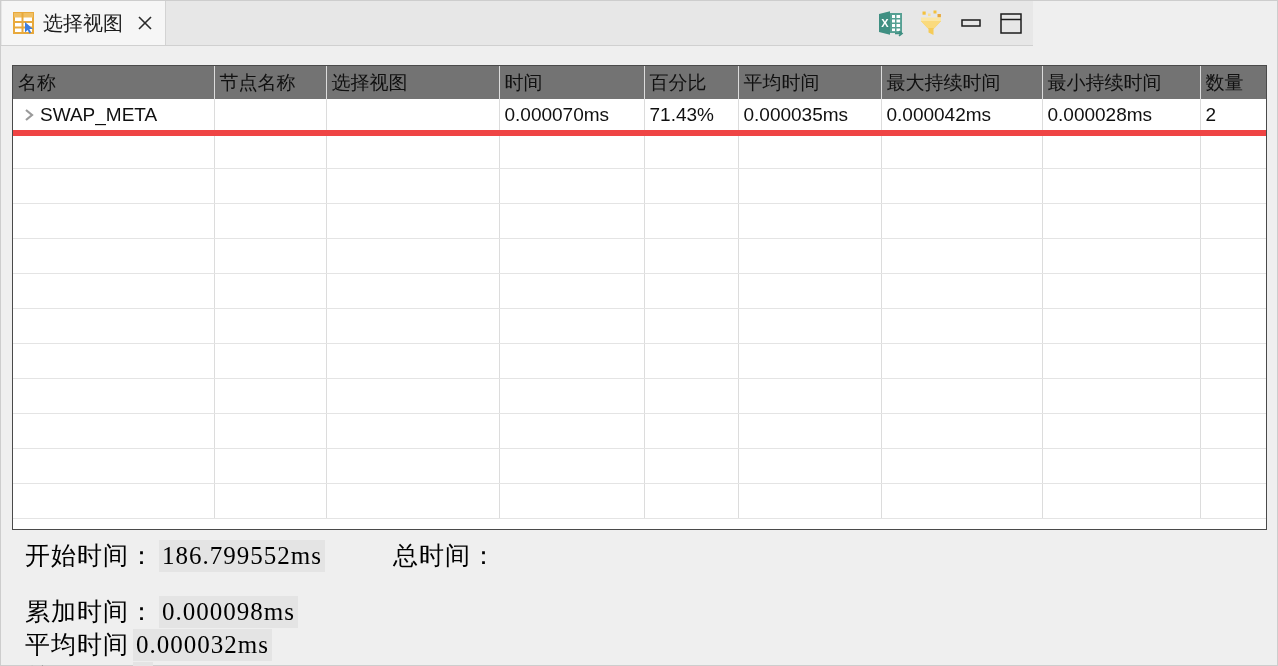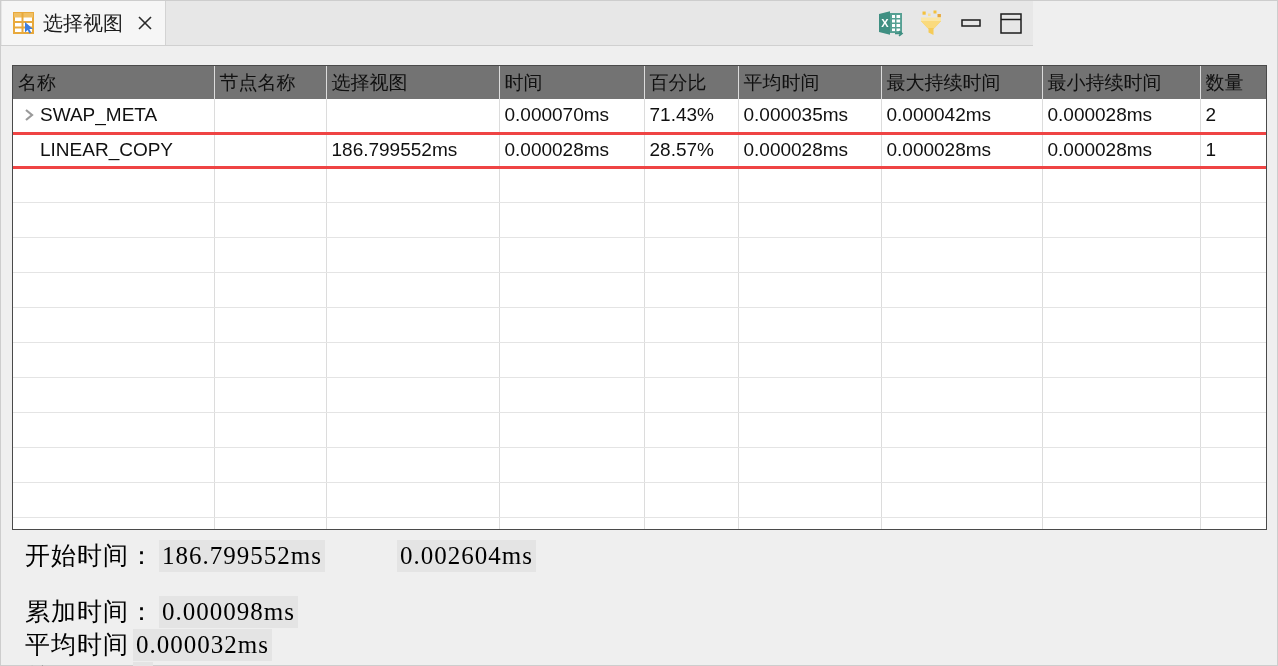--- a/index.html
+++ b/index.html
@@ -117,21 +117,21 @@
     overflow: hidden;
     box-sizing: border-box;
   }
   table.grid thead th {
     height: 33px;
     border-bottom: none;
     background: #737373;
     font-size: 19px;
   }
   table.grid tr.data-row td {
-    border-bottom: 3px solid #ef4444;
+    border-bottom: 6px solid #ef4444;
   }
   table.grid tr.blank-row td {
     height: 35px;
   }
   table.grid td:last-child, table.grid th:last-child {
     border-right: none;
   }
   .name-cell {
     padding-left: 5px;
   }
@@ -302,40 +302,20 @@
           </td>
           <td></td>
           <td></td>
           <td>0.000070ms</td>
           <td>71.43%</td>
           <td>0.000035ms</td>
           <td>0.000042ms</td>
           <td>0.000028ms</td>
           <td>2</td>
         </tr>
-        <tr class="data-row">
-          <td class="name-cell">
-            <span class="name-inner">
-              <span class="twisty empty">
-                <svg width="12" height="14" viewBox="0 0 12 14">
-                  <polyline points="3,2 9,7 3,12" fill="none" stroke="#9a9a9a" stroke-width="2.2"></polyline>
-                </svg>
-              </span>
-              <span class="name-text">LINEAR_COPY</span>
-            </span>
-          </td>
-          <td></td>
-          <td>186.799552ms</td>
-          <td>0.000028ms</td>
-          <td>28.57%</td>
-          <td>0.000028ms</td>
-          <td>0.000028ms</td>
-          <td>0.000028ms</td>
-          <td>1</td>
-        </tr>
       </tbody>
       <tbody id="blank-rows">
           <tr class="blank-row">
             <td>&nbsp;</td>
             <td>&nbsp;</td>
             <td>&nbsp;</td>
             <td>&nbsp;</td>
             <td>&nbsp;</td>
             <td>&nbsp;</td>
             <td>&nbsp;</td>
@@ -458,21 +438,21 @@
 
   <div id="footer">
     <div class="sum-row" id="sum-row-1">
       <span class="sum-item">
         <span class="sum-label">开始时间：</span>
         <span class="sum-value">186.799552ms</span>
       </span>
       <span class="sum-item">
       </span>
       <span class="sum-item">
-        <span class="sum-value">0.002604ms</span>
+        <span class="sum-label">总时间：</span>
       </span>
     </div>
     <div class="sum-row" id="sum-row-2">
       <span class="sum-item">
         <span class="sum-label">累加时间：</span>
         <span class="sum-value">0.000098ms</span>
       </span>
       <span class="sum-item">
         <span class="sum-label">平均时间</span>
         <span class="sum-value">0.000032ms</span>

